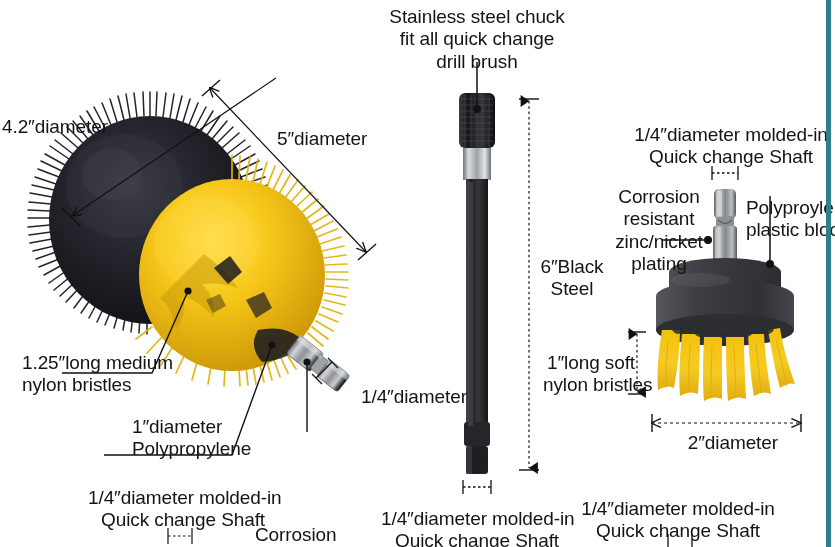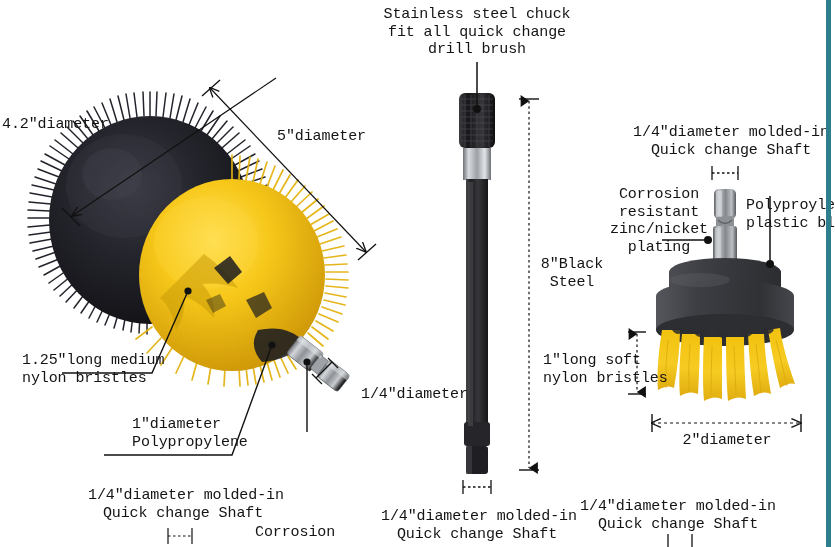--- a/index.html
+++ b/index.html
@@ -26,22 +26,22 @@
   }
   .svg-layer {
     position: absolute;
     left: 0;
     top: 0;
     width: 835px;
     height: 547px;
   }
   .lbl {
     position: absolute;
-    font-family: Liberation Mono, monospace;
-    font-size: 15px;
+    font-family: Liberation Sans, sans-serif;
+    font-size: 19px;
     line-height: 1.18;
     color: #141414;
     white-space: pre;
     letter-spacing: -0.1px;
   }
   .lbl.c { text-align: center; }
   .lbl.l { text-align: left; }
 </style>
 </head>
 <body>
@@ -448,39 +448,39 @@
 
   <div class="lbl c" style="left:88px; top:487px; width:190px;">1/4″diameter molded-in
 Quick change Shaft</div>
 
   <div class="lbl l" style="left:255px; top:524px;">Corrosion</div>
 
   <div class="lbl c" style="left:382px; top:6px; width:190px;">Stainless steel chuck
 fit all quick change
 drill brush</div>
 
-  <div class="lbl c" style="left:537px; top:256px; width:70px;">8″Black
+  <div class="lbl c" style="left:537px; top:256px; width:70px;">6″Black
 Steel</div>
 
   <div class="lbl c" style="left:381px; top:508px; width:192px;">1/4″diameter molded-in
 Quick change Shaft</div>
 
   <div class="lbl c" style="left:633px; top:124px; width:196px;">1/4″diameter molded-in
 Quick change Shaft</div>
 
   <div class="lbl c" style="left:607px; top:186px; width:104px;">Corrosion
 resistant
 zinc/nicket
 plating</div>
 
   <div class="lbl l" style="left:746px; top:197px;">Polyproylene
 plastic block</div>
 
   <div class="lbl c" style="left:543px; top:352px; width:96px;">1″long soft
 nylon bristles</div>
 
-  <div class="lbl c" style="left:676px; top:432px; width:102px;">2″diameter</div>
+  <div class="lbl c" style="left:676px; top:432px; width:102px;text-align:right;">2″diameter</div>
 
   <div class="lbl c" style="left:580px; top:498px; width:196px;">1/4″diameter molded-in
 Quick change Shaft</div>
 
   <div class="right-border"></div>
 </div>
 
 </body></html>

